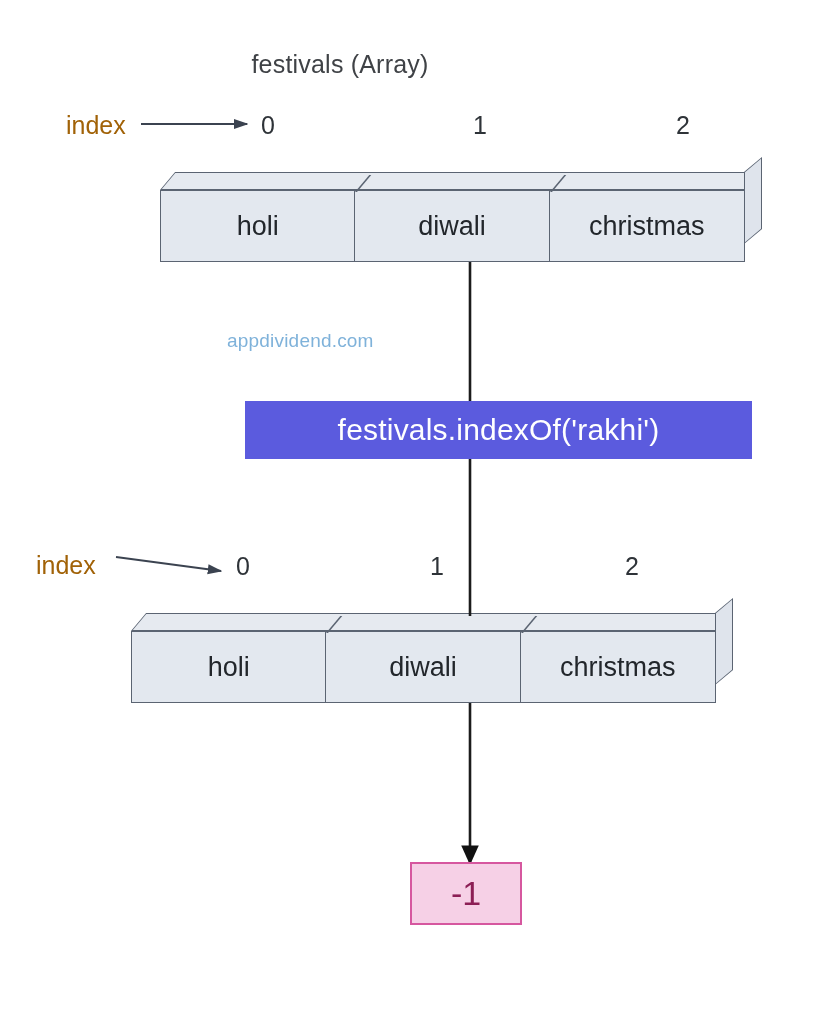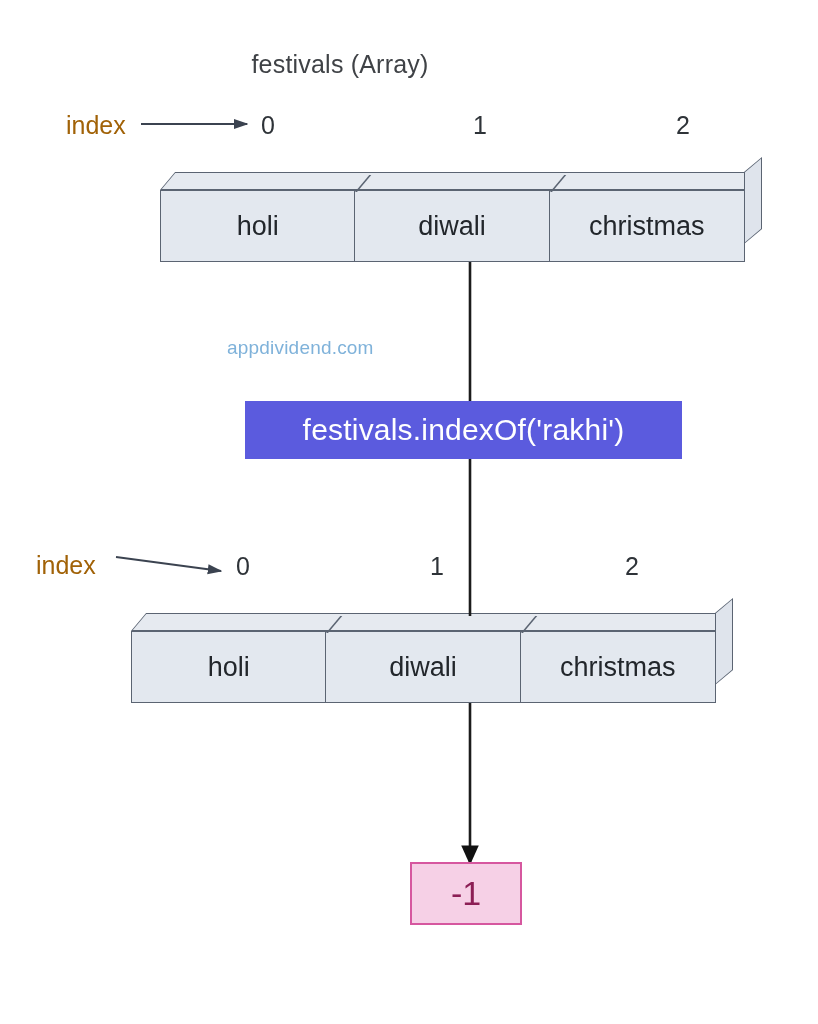--- a/index.html
+++ b/index.html
@@ -125,21 +125,21 @@
     top: 944px;
     width: 818px;
     text-align: center;
     font-size: 24px;
     color: #3c4043;
   }
 
   
   .watermark {
     left: 227px;
-    top: 337px;
+    top: 330px;
     font-size: 19px;
     color: #7fb2da;
     letter-spacing: 0.2px;
   }
 
   
   .overlay {
     position: absolute;
     left: 0; top: 0;
     width: 818px; height: 1024px;
@@ -174,21 +174,21 @@
       <div class="cell" style="width:195px;">diwali</div>
       <div class="cell" style="width:195px;">christmas</div>
     </div>
 
     <div class="top-divider" style="left:195px; top:3px; height:17px; transform: skewX(-40deg);"></div>
     <div class="top-divider" style="left:390px; top:3px; height:17px; transform: skewX(-40deg);"></div>
   </div>
 
   <div class="abs watermark">appdividend.com</div>
 
-  <div class="abs call-box" style="left:245px; top:401px; width:437px; height:58px;text-align:right;">festivals.indexOf('rakhi')</div>
+  <div class="abs call-box" style="left:245px; top:401px; width:507px; height:58px;text-align:right;">festivals.indexOf('rakhi')</div>
 
   <div class="abs index-label index-label-2">index</div>
 
   <div class="abs idx-num" style="left:223px; top:552px;">0</div>
   <div class="abs idx-num" style="left:417px; top:552px;">1</div>
   <div class="abs idx-num" style="left:612px; top:552px;">2</div>
 
   <div class="array3d" style="left:131px; top:613px; width:625px; height:90px;">
     <div class="face-top" style="left:0px; top:0px; width:585px; height:18px;
                 transform: skewX(-40deg); transform-origin: bottom left;"></div>

